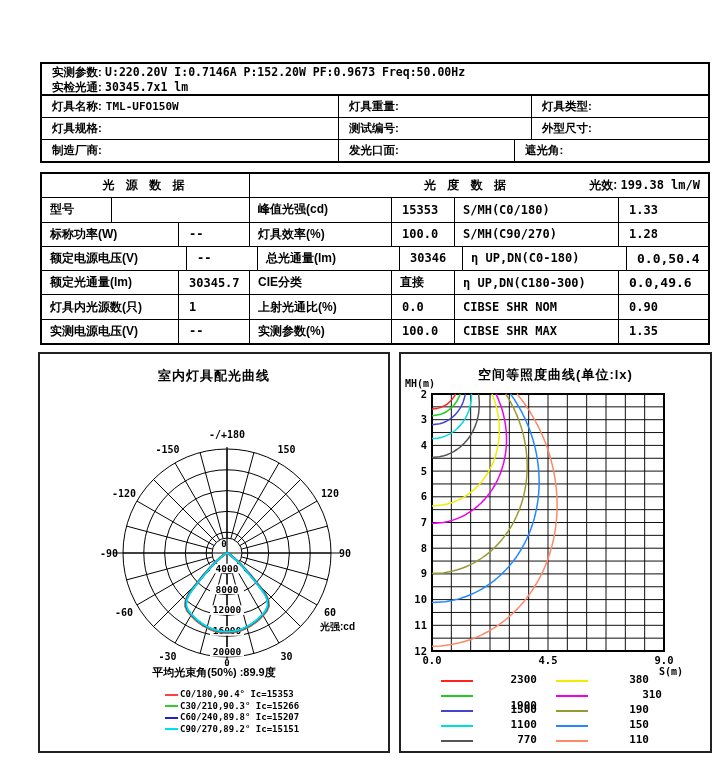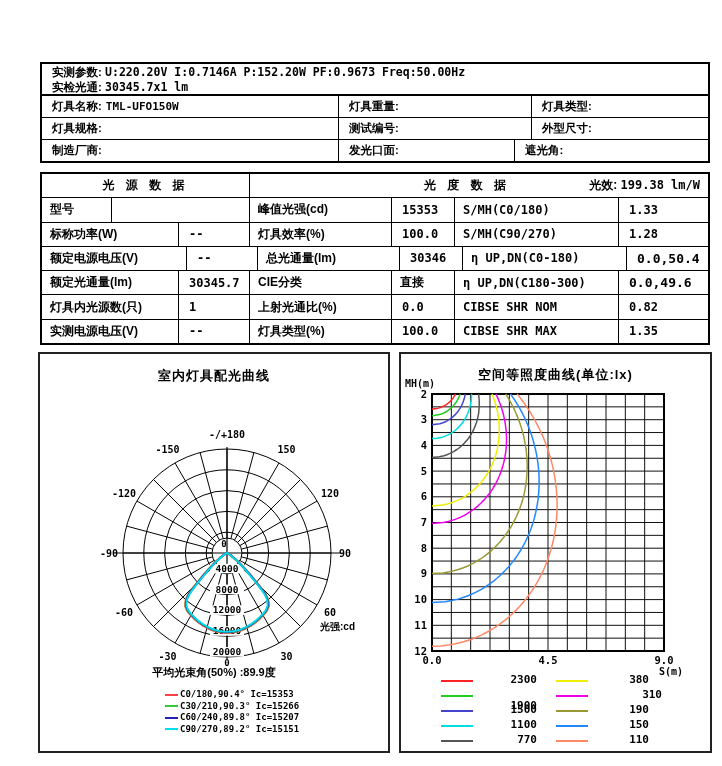--- a/index.html
+++ b/index.html
@@ -145,26 +145,26 @@
       <div class="c" style="width:63px">直接</div>
       <div class="c mono" style="width:164px">η UP,DN(C180-300)</div>
       <div class="c v sm" style="flex:1">0.0,49.6</div>
     </div>
     <div class="row">
       <div class="c" style="width:137px">灯具内光源数(只)</div>
       <div class="c v" style="width:71px">1</div>
       <div class="c" style="width:142px">上射光通比(%)</div>
       <div class="c v" style="width:63px">0.0</div>
       <div class="c mono" style="width:164px">CIBSE SHR NOM</div>
-      <div class="c v" style="flex:1">0.82</div>
+      <div class="c v" style="flex:1">0.90</div>
     </div>
     <div class="row">
       <div class="c" style="width:137px">实测电源电压(V)</div>
       <div class="c v" style="width:71px">--</div>
-      <div class="c" style="width:142px">灯具类型(%)</div>
+      <div class="c" style="width:142px">实测参数(%)</div>
       <div class="c v" style="width:63px">100.0</div>
       <div class="c mono" style="width:164px">CIBSE SHR MAX</div>
       <div class="c v" style="flex:1">1.35</div>
     </div>
   </div>
 
   <div class="abs panel panelL">
     <svg id="polar-svg" class="abs" style="left:0;top:0" width="348" height="397">
         <circle cx="187" cy="199" r="15" fill="none" stroke="#000" stroke-width="1"></circle>
         <circle cx="187" cy="199" r="20.8" fill="none" stroke="#000" stroke-width="1"></circle>

